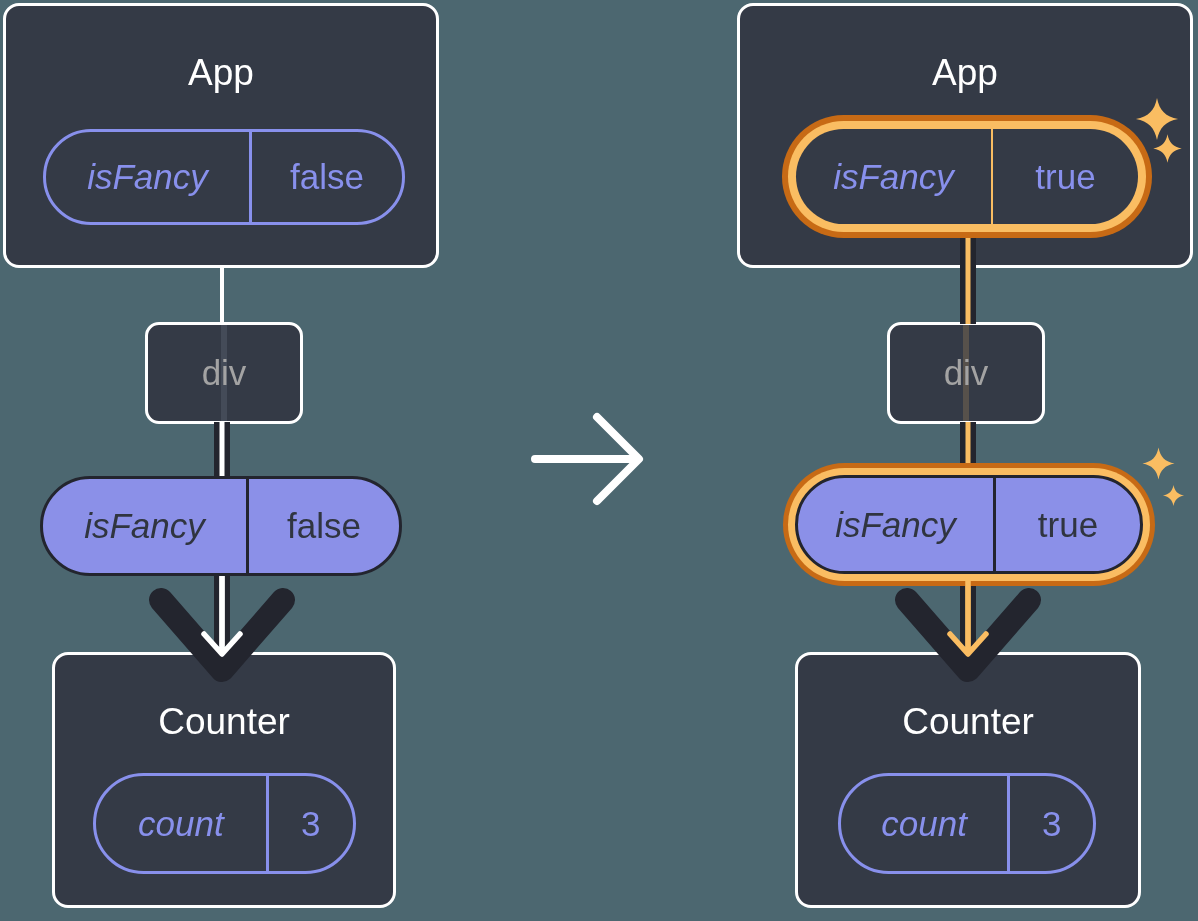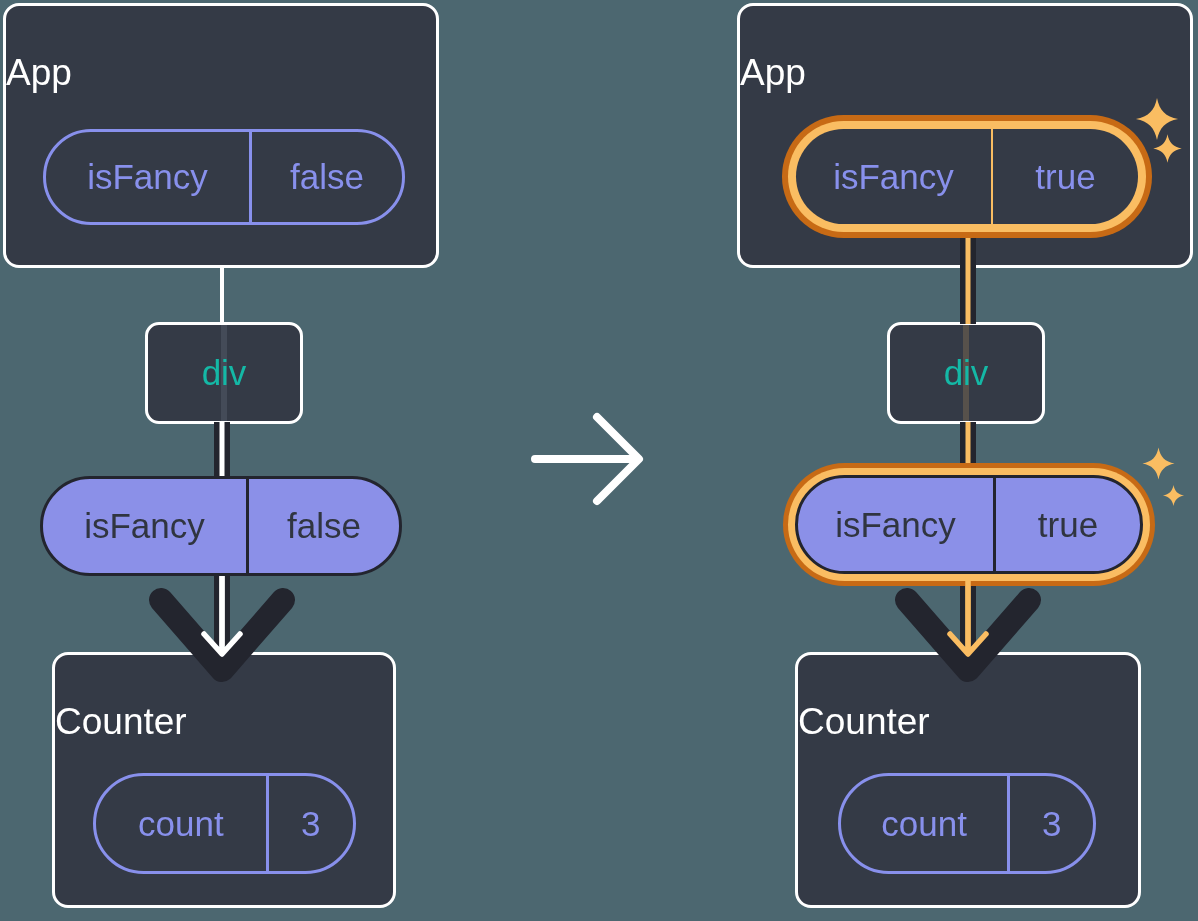--- a/index.html
+++ b/index.html
@@ -10,34 +10,34 @@
   }
   .stage{position:relative;width:1198px;height:921px;background:#4C6770;}
 
   
   .card{
     position:absolute;box-sizing:border-box;
     background:#343A46;border:3.5px solid #FFFFFF;border-radius:16px;
   }
   .card-title{
     position:absolute;left:0;right:0;top:46px;
-    text-align:left;color:#FFFFFF;font-size:37px;font-weight:500;
+    text-align:center;color:#FFFFFF;font-size:37px;font-weight:500;
   }
 
   
   .pill{
     position:absolute;box-sizing:border-box;display:flex;align-items:stretch;
     border-radius:999px;font-size:35px;overflow:hidden;
   }
   .pill-outline{border:3px solid #8890EC;color:#8890EC;}
   .pill-outline .cell-value{border-left:3px solid #8890EC;}
   .pill-filled{background:#8B90E8;border:3px solid #23252E;color:#303540;}
   .pill-filled .cell-value{border-left:3px solid #23252E;}
   .cell{display:flex;align-items:center;justify-content:center;}
-  .cell-key{flex:0 0 57%;}
+  .cell-key{flex:0 0 57%;font-style:italic;}
   .cell-value{flex:1 1 auto;}
   .pill-count .cell-key{flex:0 0 66%;}
   .bold{font-weight:400;}
 
   
   .ring-outer{position:absolute;box-sizing:border-box;background:#C76A15;border-radius:999px;}
   .ring-inner{position:absolute;box-sizing:border-box;background:#FABD62;border-radius:999px;}
   .ring-core{
     position:absolute;box-sizing:border-box;border-radius:999px;display:flex;align-items:stretch;
     font-size:35px;overflow:hidden;
@@ -45,21 +45,21 @@
   .ring-core.dark{background:#343A46;color:#8890EC;}
   .ring-core.dark .cell-value{border-left:2.5px solid #FABD62;}
   .ring-core.purple{background:#8B90E8;border:3px solid #23252E;color:#303540;}
   .ring-core.purple .cell-value{border-left:3px solid #23252E;}
 
   
   .div-node{
     position:absolute;box-sizing:border-box;background:#343A46;
     border:3.5px solid #FFFFFF;border-radius:14px;
     display:flex;align-items:center;justify-content:center;
-    color:#14b8a6;font-size:35px;
+    color:#a3a3a3;font-size:35px;
   }
   .div-node .pass-through{
     position:absolute;top:0;bottom:0;left:50%;transform:translateX(-50%);width:6px;
   }
   .div-node .label{position:relative;z-index:1;}
 
   
   .vline{position:absolute;}
   .vline .stripe{position:absolute;top:0;bottom:0;left:50%;transform:translateX(-50%);width:5px;}
   .dark-line{background:#23252E;}

